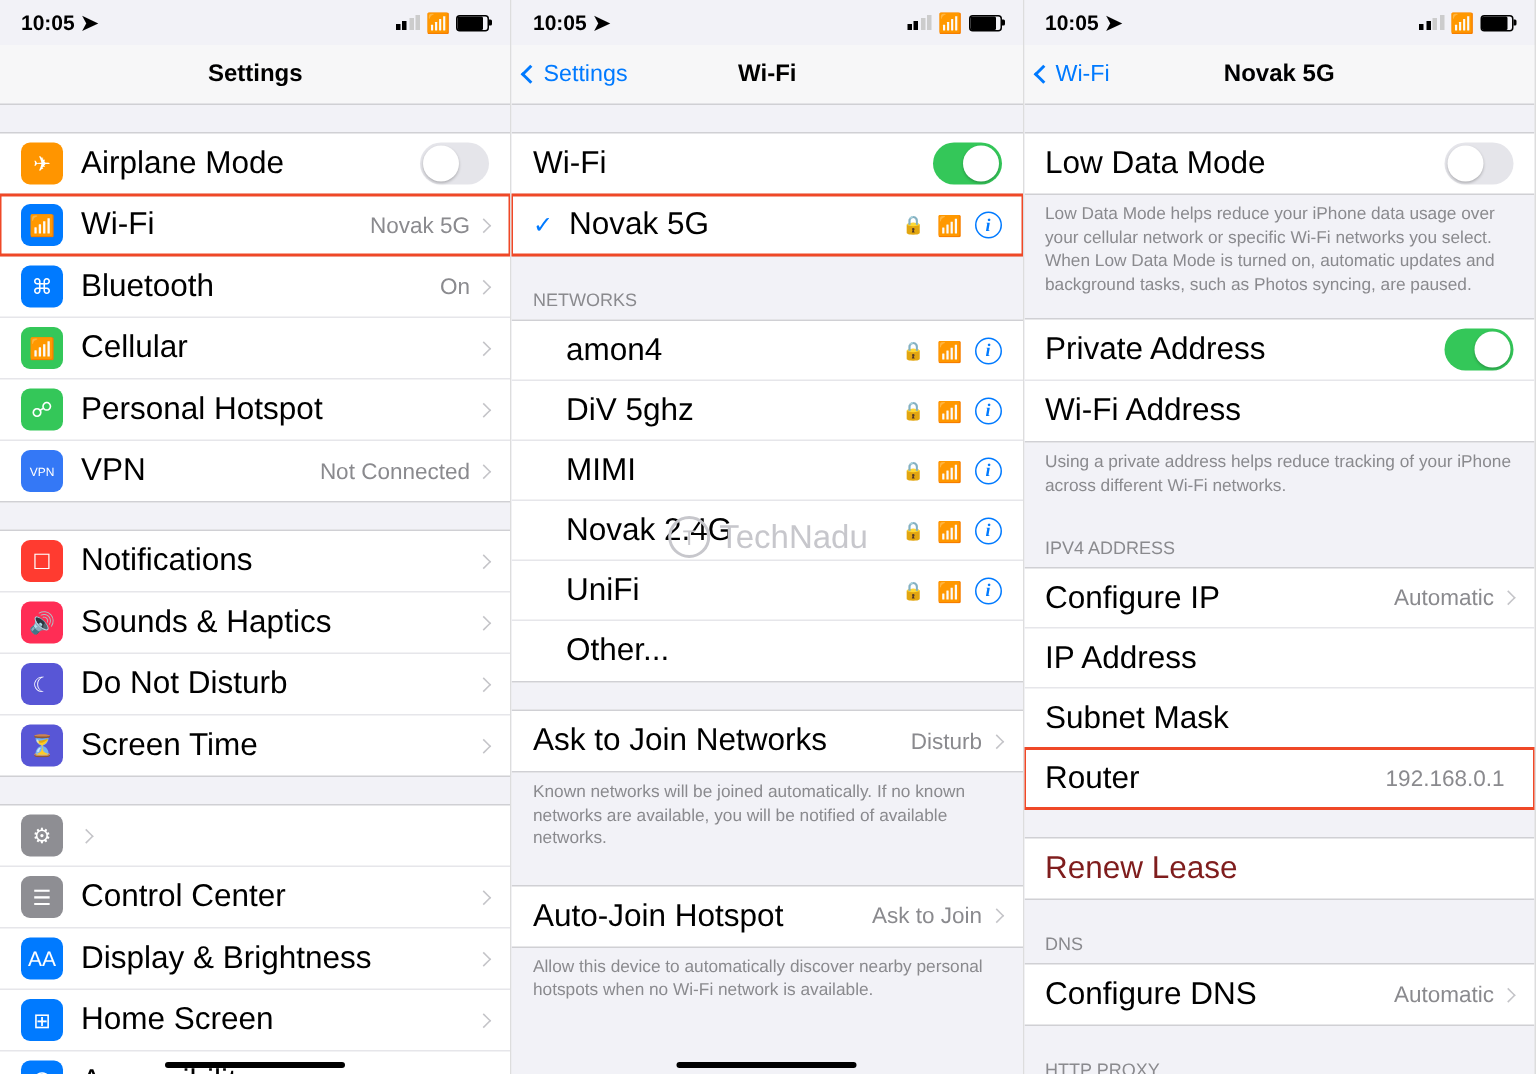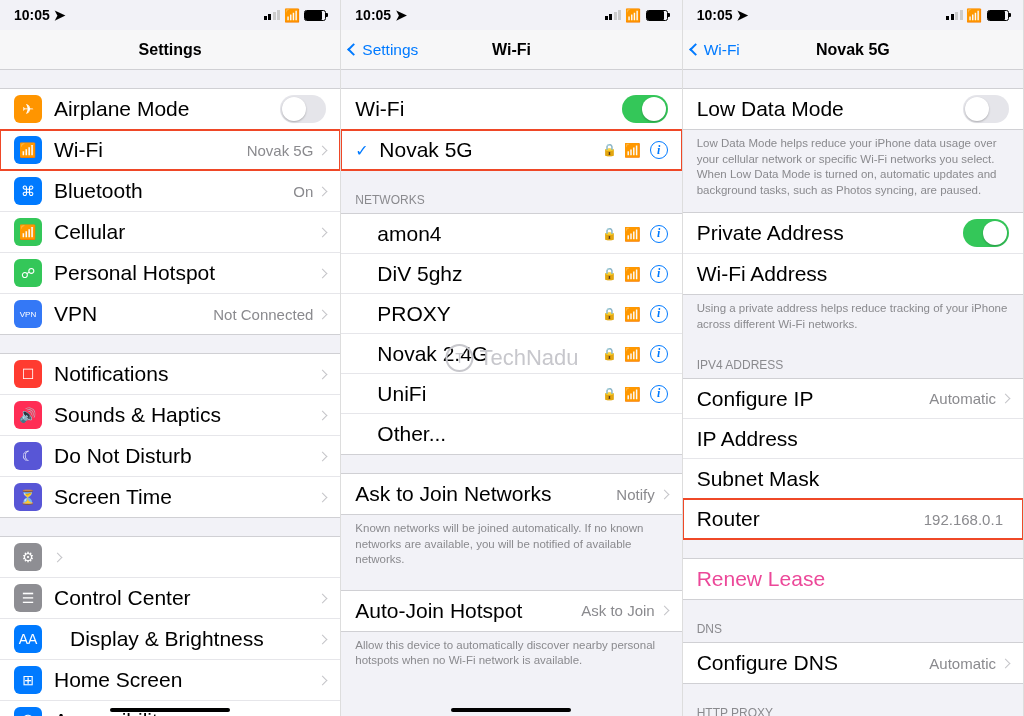--- a/index.html
+++ b/index.html
@@ -139,21 +139,21 @@
   .watermark{
     position:absolute;left:50%;top:50%;transform:translate(-50%,-50%);
     display:flex;align-items:center;gap:6px;color:#c7c7cc;
     font-size:22px;font-weight:400;pointer-events:none;
   }
   .watermark .circ{
     width:28px;height:28px;border:2px solid #c7c7cc;border-radius:50%;
     display:flex;align-items:center;justify-content:center;font-size:14px;
   }
 
-  .link-row .label{color:#ec4899;}
+  .link-row .label{color:#7f1d1d;}
 </style>
 </head>
 <body>
 
 <div class="panel">
   <div class="statusbar">
     <div class="left">
       <span>10:05</span>
       <span>➤</span>
     </div>
@@ -242,21 +242,21 @@
       <div class="list" id="p1g3">
         <div class="row" style="position: relative;">
           <span class="icon c-gray" style="font-size: 14px;">⚙︎</span>
           <span class="chev"></span>
         </div>
         <div class="row" style="position: relative;">
           <span class="icon c-gray" style="font-size: 14px;">☰</span>
           <span class="label">Control Center</span>
           <span class="chev"></span>
         </div>
-        <div class="row" style="position: relative; gap: 16px;">
+        <div class="row" style="position: relative;">
           <span class="icon c-blue" style="font-size: 14px;">AA</span>
           <span class="label">Display &amp; Brightness</span>
           <span class="chev"></span>
         </div>
         <div class="row" style="position: relative;">
           <span class="icon c-blue" style="font-size: 14px;">⊞</span>
           <span class="label">Home Screen</span>
           <span class="chev"></span>
         </div>
         <div class="row" style="position: relative;">
@@ -330,21 +330,21 @@
         </div>
         <div class="row">
           <span class="label">DiV 5ghz</span>
           <span class="rowicons">
             <span class="lock">🔒</span>
             <span class="wifi-s">📶</span>
             <span class="info">i</span>
           </span>
         </div>
         <div class="row">
-          <span class="label">PROXY</span>
+          <span class="label">MIMI</span>
           <span class="rowicons">
             <span class="lock">🔒</span>
             <span class="wifi-s">📶</span>
             <span class="info">i</span>
           </span>
         </div>
         <div class="row">
           <span class="label">Novak 2.4G</span>
           <span class="rowicons">
             <span class="lock">🔒</span>
@@ -363,21 +363,21 @@
         <div class="row">
           <span class="label">Other...</span>
         </div>
       </div>
   </div>
 
   <div class="group">
     <div class="list">
       <div class="row">
         <span class="label">Ask to Join Networks</span>
-        <span class="value">Notify</span>
+        <span class="value">Disturb</span>
         <span class="chev"></span>
       </div>
     </div>
     <div class="group-footer">Known networks will be joined automatically. If no known networks are available, you will be notified of available networks.</div>
   </div>
 
   <div class="group">
     <div class="list">
       <div class="row">
         <span class="label">Auto-Join Hotspot</span>

